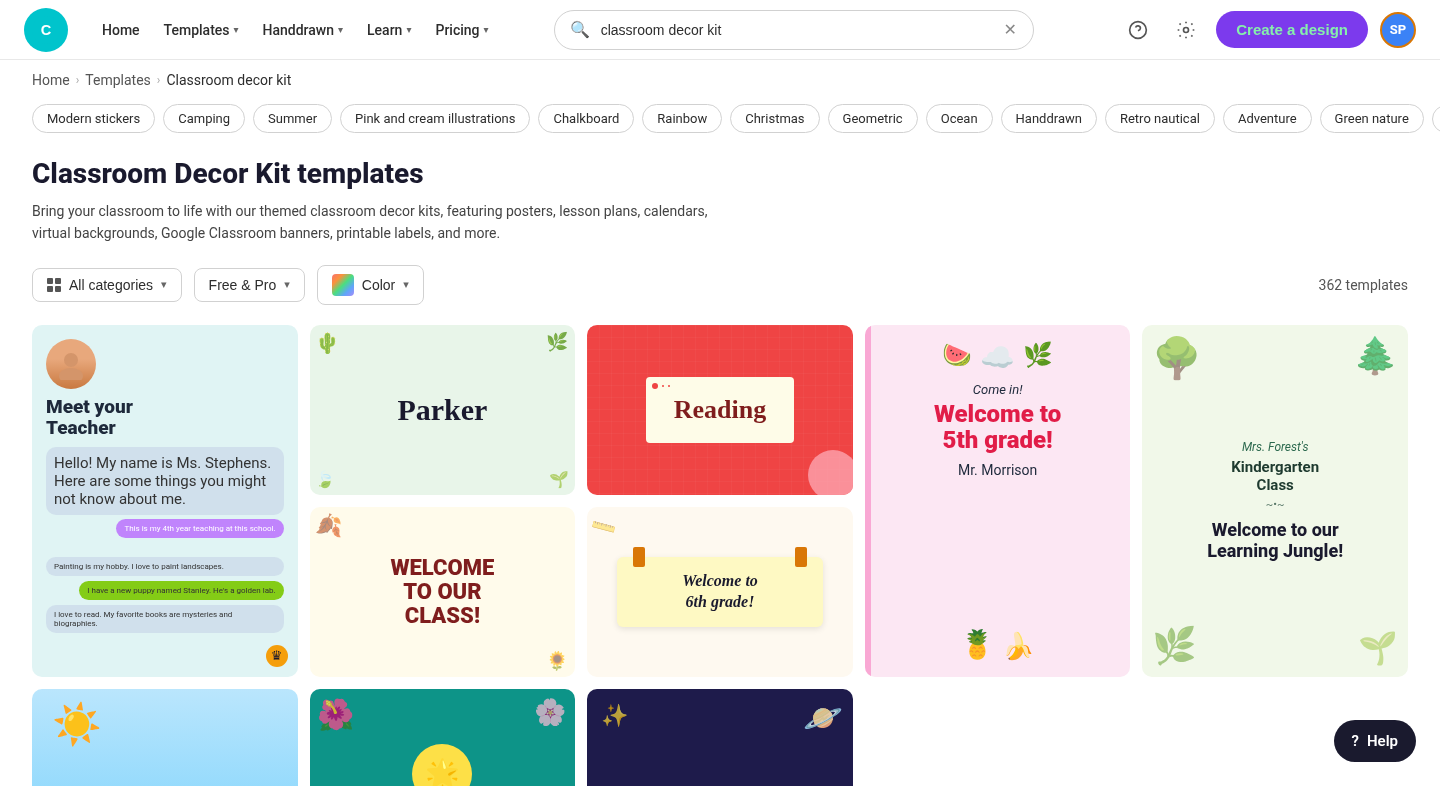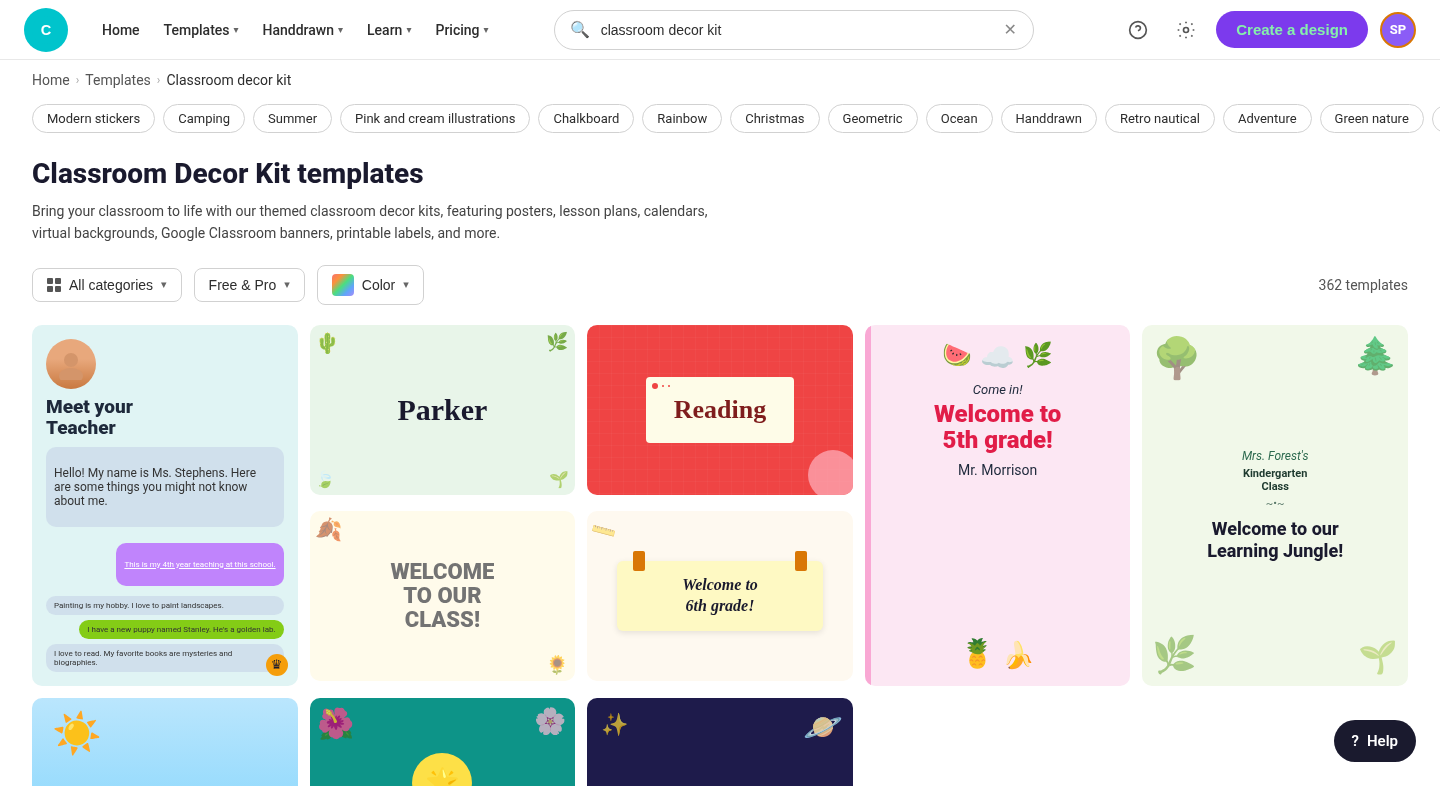--- a/index.html
+++ b/index.html
@@ -53,21 +53,21 @@
       cursor: pointer; color: #444; font-size: 18px;
     }
     .create-btn {
       background: #7c3aed; color: #86efac;
       border: none; border-radius: 24px;
       padding: 10px 20px; font-size: 15px; font-weight: 600;
       cursor: pointer; white-space: nowrap;
     }
     .avatar {
       width: 36px; height: 36px; border-radius: 50%;
-      background: #8b5cf6;
+      background: #3b82f6;
       display: flex; align-items: center; justify-content: center;
       color: #fff; font-size: 13px; font-weight: 700;
       cursor: pointer; flex-shrink: 0;
       border: 2px solid #d97706;
     }
 
     
     .breadcrumb {
       display: flex; align-items: center; gap: 6px;
       padding: 12px 32px; font-size: 14px; color: #555;
@@ -264,22 +264,22 @@
 
       <div style="width:50px;height:50px;border-radius:50%;background:#c97940;overflow:hidden;margin-bottom:8px;flex-shrink:0;">
         <div style="width:100%;height:100%;background:linear-gradient(180deg,#e8a87c 40%,#c97940 100%);display:flex;align-items:center;justify-content:center;">
           <svg width="32" height="32" viewBox="0 0 32 32">
               <circle cx="16" cy="12" r="7" fill="#d4956a"></circle>
               <ellipse cx="16" cy="28" rx="12" ry="8" fill="#d4956a"></ellipse>
             </svg>
         </div>
       </div>
       <div style="font-size:19px;font-weight:900;color:#1e293b;line-height:1.1;margin-bottom:8px;">Meet your<br>Teacher</div>
-      <div style="background:rgba(100,80,180,0.12);border-radius:10px;padding:19px 8px;font-size:12px;color:#333;margin-bottom:16px;">Hello! My name is Ms. Stephens. Here are some things you might not know about me.</div>
-      <div style="background:#c084fc;border-radius:10px;padding:17px 8px;font-size:8px;color:#fff;margin-bottom:10px;align-self:flex-end;text-decoration:underline;">This is my 4th year teaching at this school.</div>
+      <div style="background:rgba(100,80,180,0.12);border-radius:10px;padding:7px 8px;font-size:15px;color:#333;margin-bottom:4px;">Hello! My name is Ms. Stephens. Here are some things you might not know about me.</div>
+      <div style="background:#c084fc;border-radius:10px;padding:5px 8px;font-size:8px;color:#fff;margin-bottom:19px;align-self:flex-end;">This is my 4th year teaching at this school.</div>
       <div style="background:rgba(100,80,180,0.12);border-radius:10px;padding:5px 8px;font-size:8px;color:#333;margin-bottom:5px;">Painting is my hobby. I love to paint landscapes.</div>
       <div style="background:#84cc16;border-radius:10px;padding:5px 8px;font-size:8px;color:#333;margin-bottom:5px;align-self:flex-end;">I have a new puppy named Stanley. He's a golden lab.</div>
       <div style="background:rgba(100,80,180,0.12);border-radius:10px;padding:5px 8px;font-size:8px;color:#333;">I love to read. My favorite books are mysteries and biographies.</div>
 
       <div style="position:absolute;bottom:10px;right:10px;background:#f59e0b;border-radius:50%;width:22px;height:22px;display:flex;align-items:center;justify-content:center;font-size:13px;">♛</div>
     </div>
 
     <div class="tcard" style="background: #e8f5e9; border-radius: 10px; overflow: hidden; height: 170px; display: flex; align-items: center; justify-content: center; position: relative;">
 
       <div style="position:absolute;top:6px;left:6px;font-size:20px;opacity:0.8;">🌵</div>
@@ -325,32 +325,32 @@
       <div style="display:flex;gap:8px;margin-top:auto;font-size:28px;">🍍<span style="font-size:26px;margin-top:auto;">🍌</span></div>
 
       <div style="position:absolute;left:0;top:0;bottom:0;width:6px;background:#f9a8d4;"></div>
     </div>
 
     <div class="tcard" style="grid-row: span 2; background: #f1f8e9; border-radius: 10px; overflow: hidden; min-height: 350px; display: flex; flex-direction: column; align-items: center; justify-content: center; padding: 16px; text-align: center; position: relative;">
 
       <div style="position:absolute;top:10px;left:10px;font-size:40px;opacity:0.6;">🌳</div>
       <div style="position:absolute;top:10px;right:10px;font-size:36px;opacity:0.6;">🌲</div>
       <div style="font-size:12px;color:#2d6a4f;margin-bottom:4px;font-style:italic;">Mrs. Forest's</div>
-      <div style="font-size:11px;font-weight:700;color:#1e3a2f;margin-bottom:4px;">Kindergarten<br>Class</div>
+      <div style="font-size:15px;font-weight:700;color:#1e3a2f;margin-bottom:4px;">Kindergarten<br>Class</div>
       <div style="font-size:11px;color:#5a7a6a;margin-bottom:8px;">~•~</div>
       <div style="font-size:18px;font-weight:800;color:#1a1a2e;line-height:1.2;">Welcome to our<br>Learning Jungle!</div>
 
       <div style="position:absolute;bottom:10px;left:10px;font-size:36px;opacity:0.5;">🌿</div>
       <div style="position:absolute;bottom:10px;right:10px;font-size:32px;opacity:0.5;">🌱</div>
     </div>
 
     <div class="tcard" style="background: #fffbeb; border-radius: 10px; overflow: hidden; height: 170px; display: flex; align-items: center; justify-content: center; padding: 12px; text-align: center; position: relative;">
 
       <div style="position:absolute;top:6px;left:6px;font-size:22px;opacity:0.7;">🍂</div>
-      <div style="font-size:22px;font-weight:900;color:#737373;line-height:1.1;text-transform:uppercase;">WELCOME<br>TO OUR<br>CLASS!</div>
+      <div style="font-size:22px;font-weight:900;color:#7f1d1d;line-height:1.1;text-transform:uppercase;">WELCOME<br>TO OUR<br>CLASS!</div>
 
       <div style="position:absolute;bottom:6px;right:6px;font-size:18px;opacity:0.6;">🌻</div>
     </div>
 
     <div class="tcard" style="background: #fef9f0; border-radius: 10px; overflow: hidden; height: 170px; display: flex; align-items: center; justify-content: center; padding: 12px; text-align: center; position: relative;">
 
       <div style="background:#fef9c3;border-radius:6px;padding:14px 18px;width:85%;text-align:center;box-shadow:0 2px 6px rgba(0,0,0,0.1);position:relative;">
 
         <div style="position:absolute;top:-10px;left:16px;width:12px;height:20px;background:#d97706;border-radius:2px;"></div>
         <div style="position:absolute;top:-10px;right:16px;width:12px;height:20px;background:#d97706;border-radius:2px;"></div>

